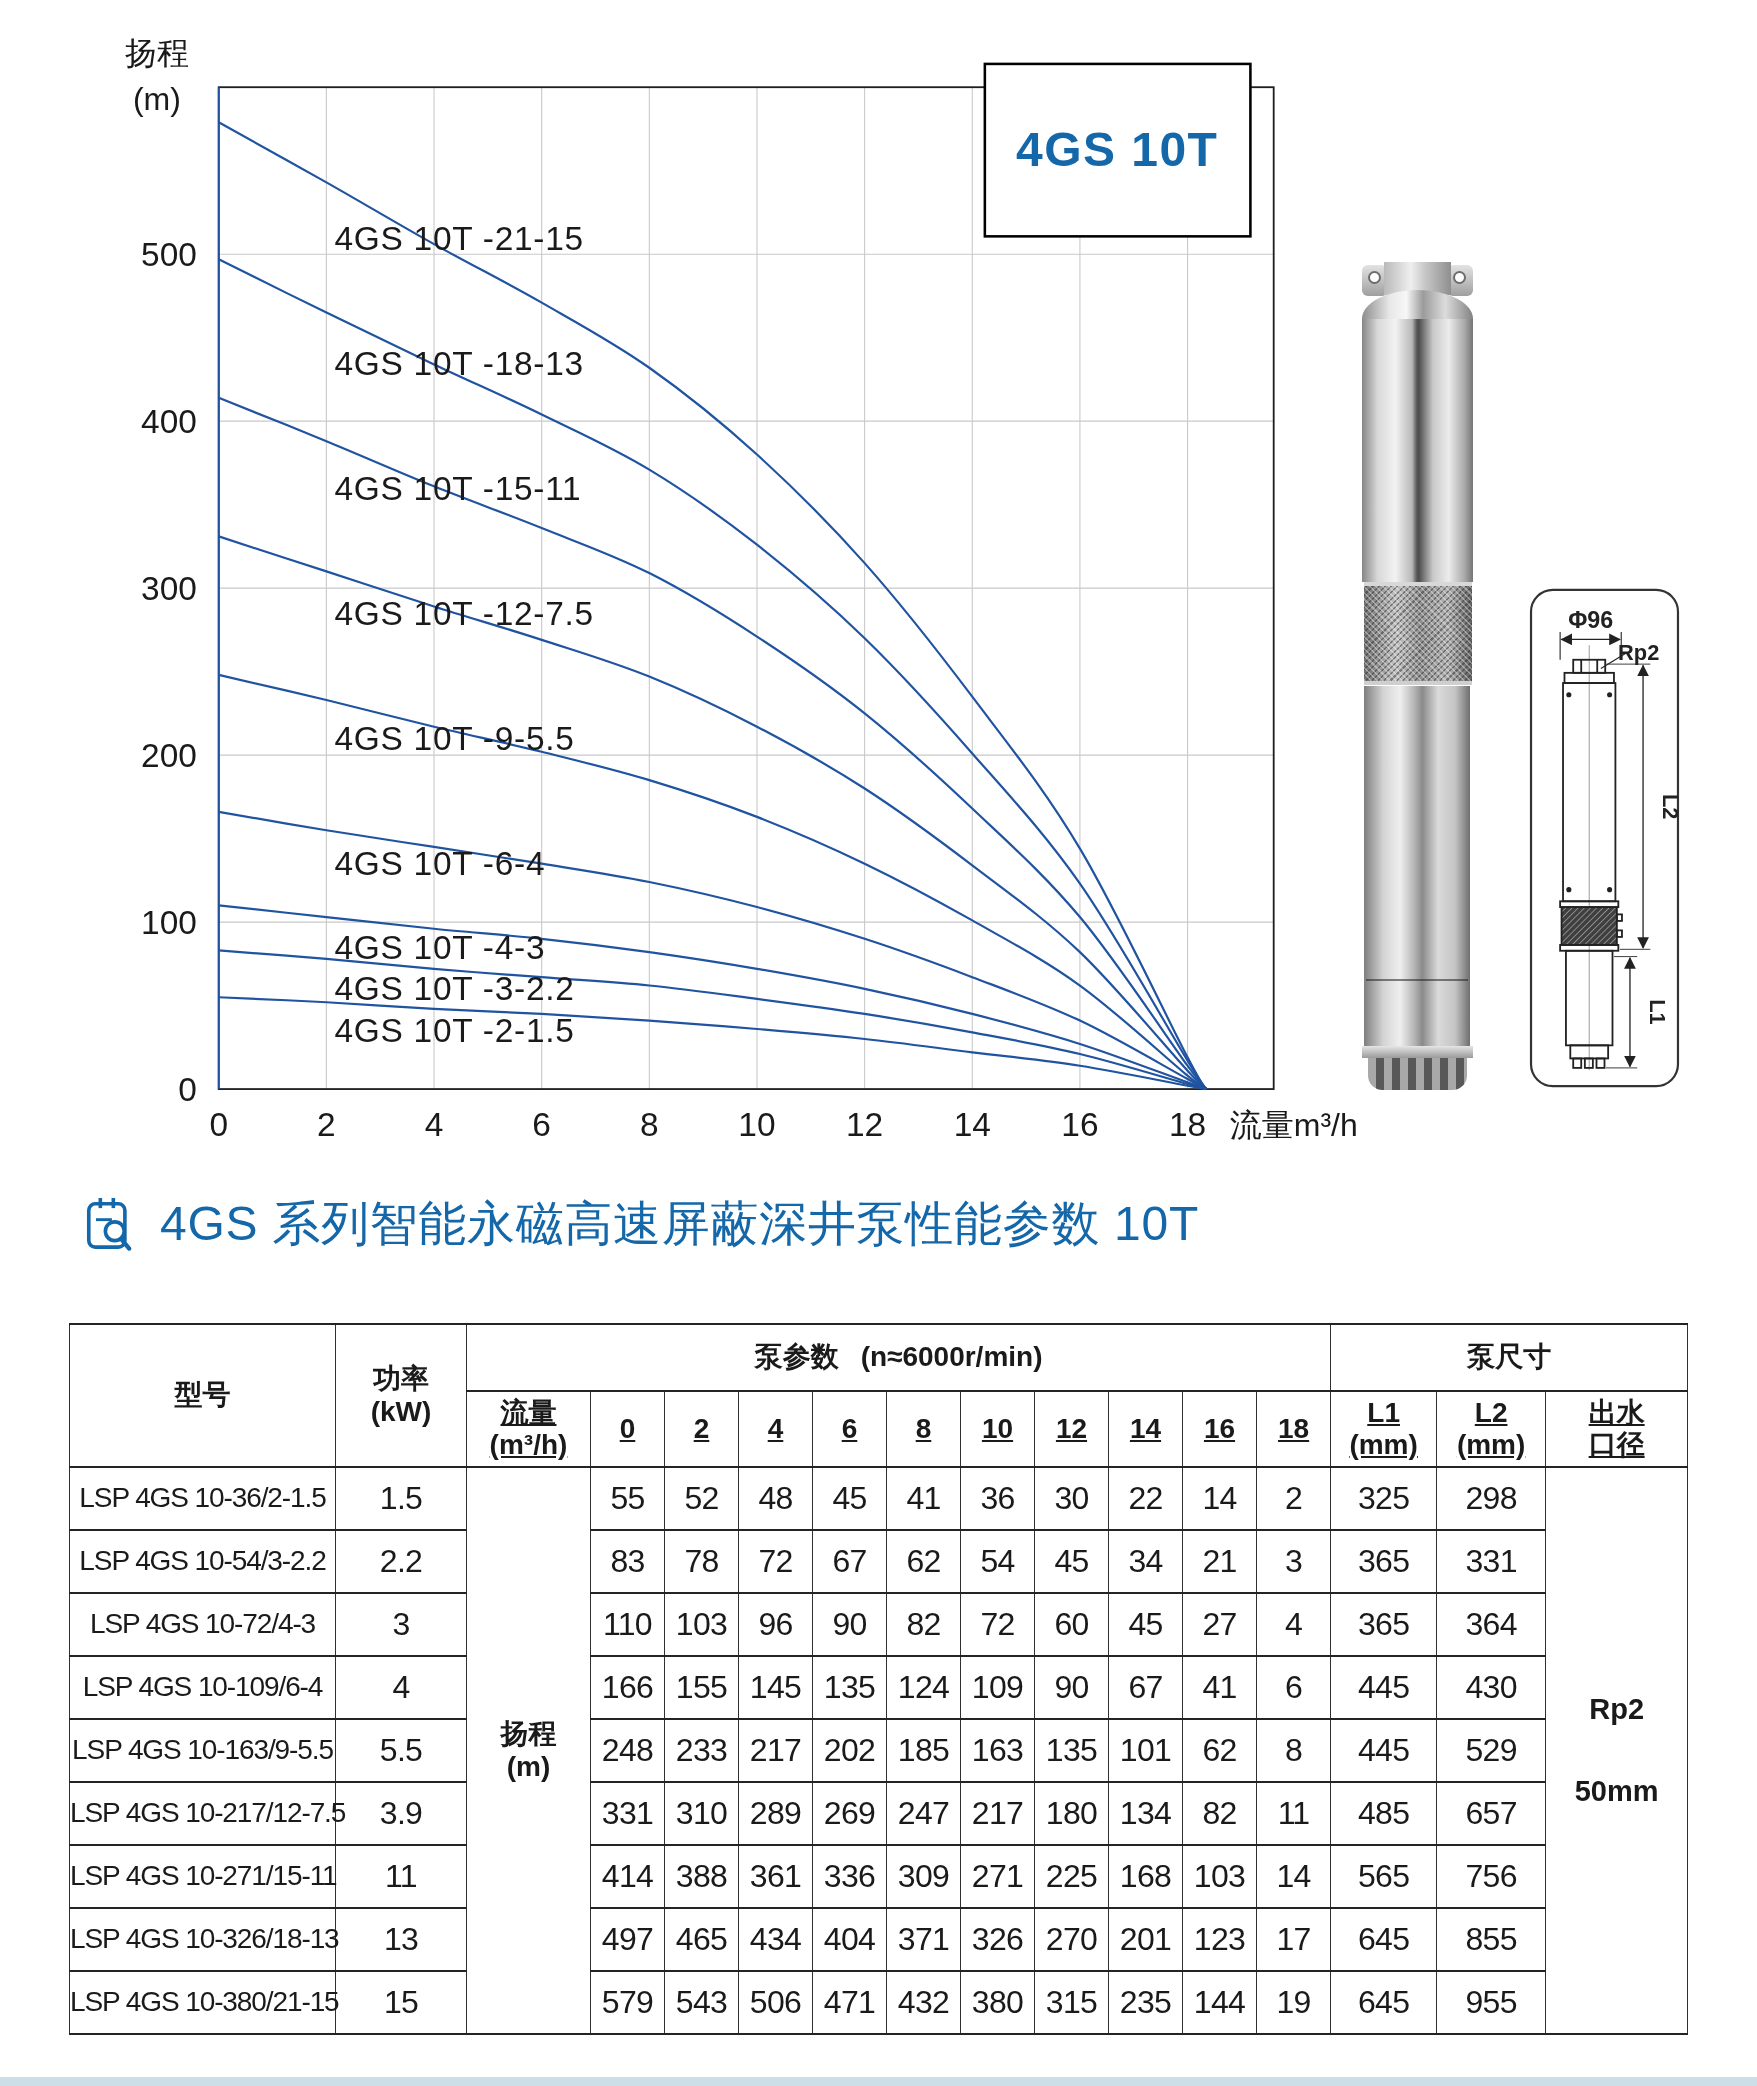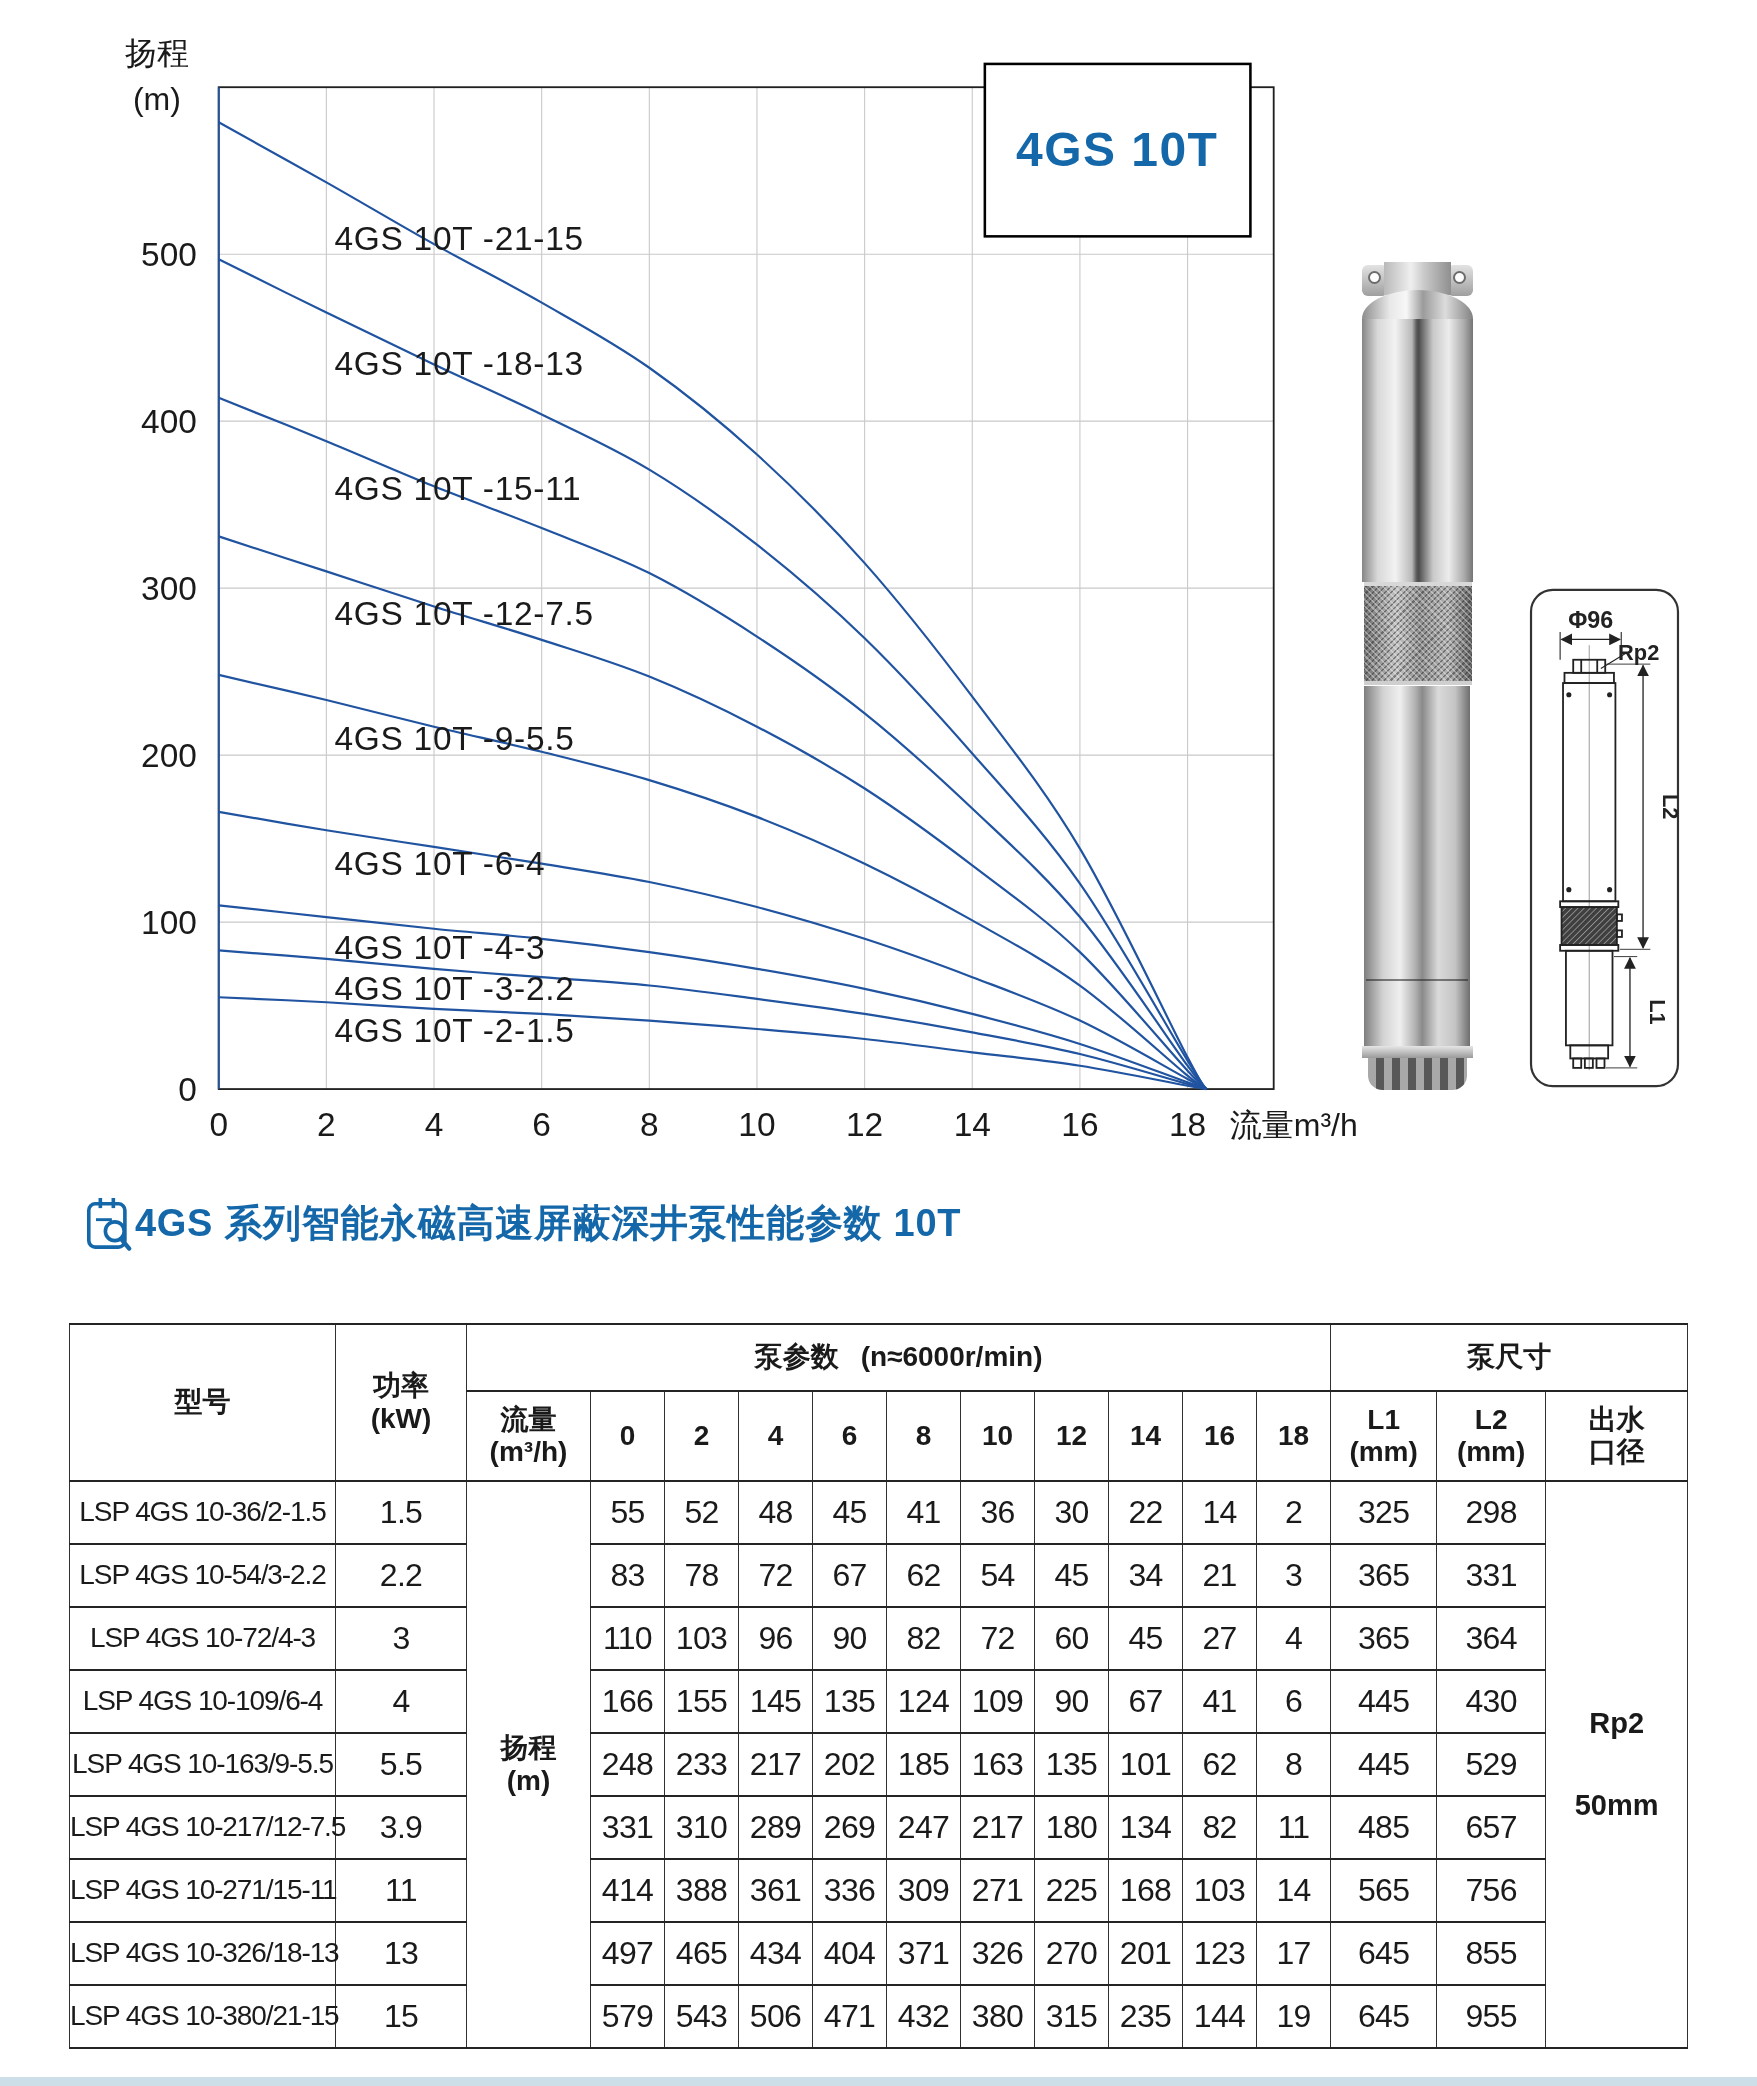--- a/index.html
+++ b/index.html
@@ -31,27 +31,27 @@
       background:linear-gradient(90deg,#7e7e7e,#d3d3d3 18%,#efefef 34%,#b3b3b3 48%,#8a8a8a 55%,#dadada 70%,#c4c4c4 86%,#6e6e6e);}
   .pump .seam{left:4.4px;top:717px;width:102px;height:2.2px;background:rgba(35,35,35,.55);}
   .pump .rim{left:0;top:784px;width:111px;height:11.6px;
       background:linear-gradient(180deg,#e6e6e6,#9a9a9a);}
   .pump .footring{left:5.8px;top:796px;width:99px;height:32px;border-radius:0 0 14.6px 14.6px;
       background:repeating-linear-gradient(90deg,#a8a8a8 0 8px,#585858 8px 16px);}
   
   #drawing-svg{position:absolute;left:1528px;top:587px;}
   
   .section-header{position:absolute;left:83px;top:1193px;height:61px;display:flex;align-items:center;}
-  .section-header .title{font-size:38px;font-weight:bold;letter-spacing:0.7px;margin-left:0;}
+  .section-header .title{font-size:48px;font-weight:normal;letter-spacing:0.7px;margin-left:25px;}
   
   table.spec{position:absolute;left:69px;top:1323px;width:1619px;border-collapse:collapse;table-layout:fixed;}
   table.spec th,table.spec td{border-left:1.5px solid #303030;border-right:1.5px solid #303030;
       border-top:2.2px solid #242424;border-bottom:2.2px solid #242424;
       text-align:center;vertical-align:middle;padding:0;line-height:1.15;}
-  table.spec thead tr.h1{height:67px;} table.spec thead tr.h2{height:90px;} table.spec tbody tr{height:63px;}
+  table.spec thead tr.h1{height:67px;} table.spec thead tr.h2{height:76px;text-decoration:underline;} table.spec tbody tr{height:63px;}
   th{font-weight:bold;font-size:28px;}
   td.num{font-size:32px;letter-spacing:-0.7px;}
   td.model{text-align:left;font-size:28px;padding-left:8.7px;letter-spacing:-1.1px;white-space:nowrap;}
   th .speed{margin-left:22px;}
   td.head-unit{font-weight:bold;font-size:28px;}
   td.outlet-val{font-weight:bold;font-size:29px;}
   td.outlet-val .g1{margin-bottom:48px;}
   .footer-strip{position:absolute;left:0;top:2077px;width:1757px;height:10.2px;}
 </style>
 </head>

